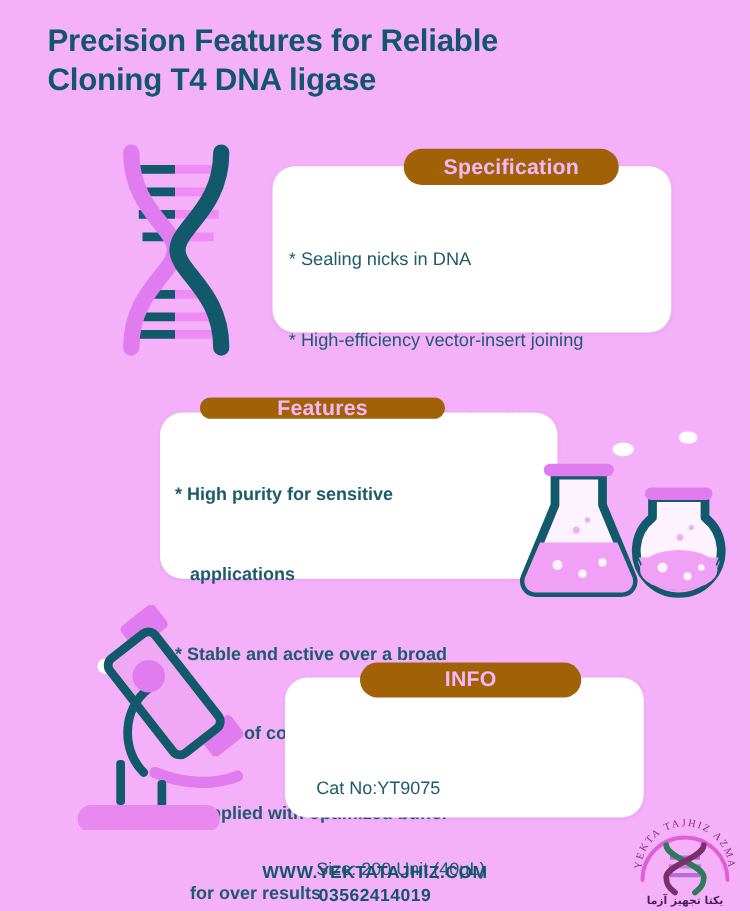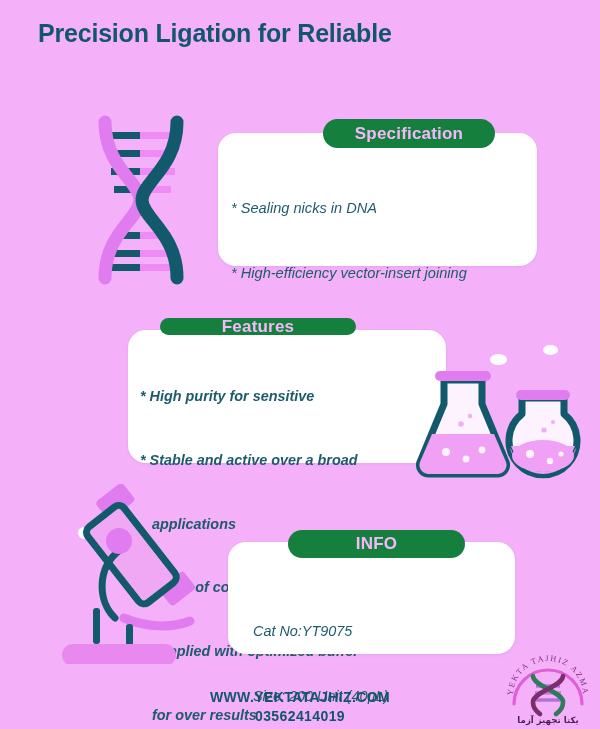--- a/index.html
+++ b/index.html
@@ -24,59 +24,60 @@
   .card{
     position:absolute;background:#ffffff;border-radius:18px;
     box-shadow:0 1px 3px rgba(120,60,130,0.10);
   }
   #spec-card{left:218px;top:133px;width:319px;height:133px;}
   #feat-card{left:128px;top:330px;width:318px;height:133px;}
   #info-card{left:228px;top:542px;width:287px;height:112px;}
 
   
   .pill{
-    position:absolute;background:#15803d;border-radius:22px;
+    position:absolute;background:#a16207;border-radius:22px;
     color:#f6b8fb;font-size:17px;font-weight:bold;
     display:flex;align-items:center;justify-content:center;
     letter-spacing:.2px;
   }
   #spec-pill{left:323px;top:119px;width:172px;height:29px;}
   #feat-pill{left:160px;top:318px;width:196px;height:17px;}
   #info-pill{left:288px;top:530px;width:177px;height:28px;}
 
   
   .list{
     position:absolute;color:#1d5b6b;font-size:14.6px;line-height:1.475;
     white-space:pre;
   }
   #spec-list{left:231px;top:155px;}
   #feat-list{left:140px;top:343px;font-weight:bold;font-size:14.4px;line-height:1.48;}
   #info-list{left:253px;top:578px;font-size:14.4px;line-height:1.50;}
-  .list .row{display:block;font-style:italic;}
+  .list .row{display:block;}
 
   
   .footer{
     position:absolute;left:0;top:688px;width:600px;text-align:center;
     color:#11566a;font-size:14px;font-weight:bold;line-height:1.38;
   }
   .footer .row{display:block;letter-spacing:.4px;}
 
   
   .dot{position:absolute;background:#ffffff;border-radius:50%;}
 
   svg{display:block;}
   .abs{position:absolute;}
 </style>
 </head>
 <body>
 
 <div class="stage">
 
   <div class="title">
-    <span>Precision Ligation for Reliable</span>
+    <span>Precision Features for Reliable</span>
+    <span>Cloning T4 DNA ligase</span>
   </div>
 
   <div class="abs" style="left:78px;top:112px;">
     <svg width="126" height="176" viewBox="0 0 126 176">
 
       <g>
         <rect x="34" y="20" width="28" height="7" fill="#11596b"></rect>
         <rect x="62" y="20" width="34" height="7" fill="#f08bf5"></rect>
         <rect x="32" y="38" width="30" height="7" fill="#11596b"></rect>
         <rect x="62" y="38" width="36" height="7" fill="#f08bf5"></rect>
@@ -111,22 +112,22 @@
     <span class="row">* Optimized for PCR,plasmid</span>
     <span class="row">   construction,and mutagenesis</span>
   </div>
 
   <div class="card" id="feat-card"></div>
   <div class="pill" id="feat-pill">
     <span>Features</span>
   </div>
   <div class="list" id="feat-list">
     <span class="row">* High purity for sensitive</span>
+    <span class="row">   applications</span>
     <span class="row">* Stable and active over a broad</span>
-    <span class="row">   applications</span>
     <span class="row">   range of conditions</span>
     <span class="row">* Supplied with optimized buffer</span>
     <span class="row">   for over results</span>
   </div>
 
   <div class="abs" style="left:404px;top:358px;">
     <svg width="196" height="126" viewBox="0 0 196 126">
 
       <path d="M40 22 L40 46 L16 104 A9 9 0 0 0 24 116 L94 116 A9 9 0 0 0 102 104 L78 46 L78 22 Z" fill="#fdf3ff" stroke="#11596b" stroke-width="7" stroke-linejoin="round"></path>
       <path d="M28 76 L90 76 L102 104 A9 9 0 0 1 94 116 L24 116 A9 9 0 0 1 16 104 Z" fill="#f0a0f5"></path>

